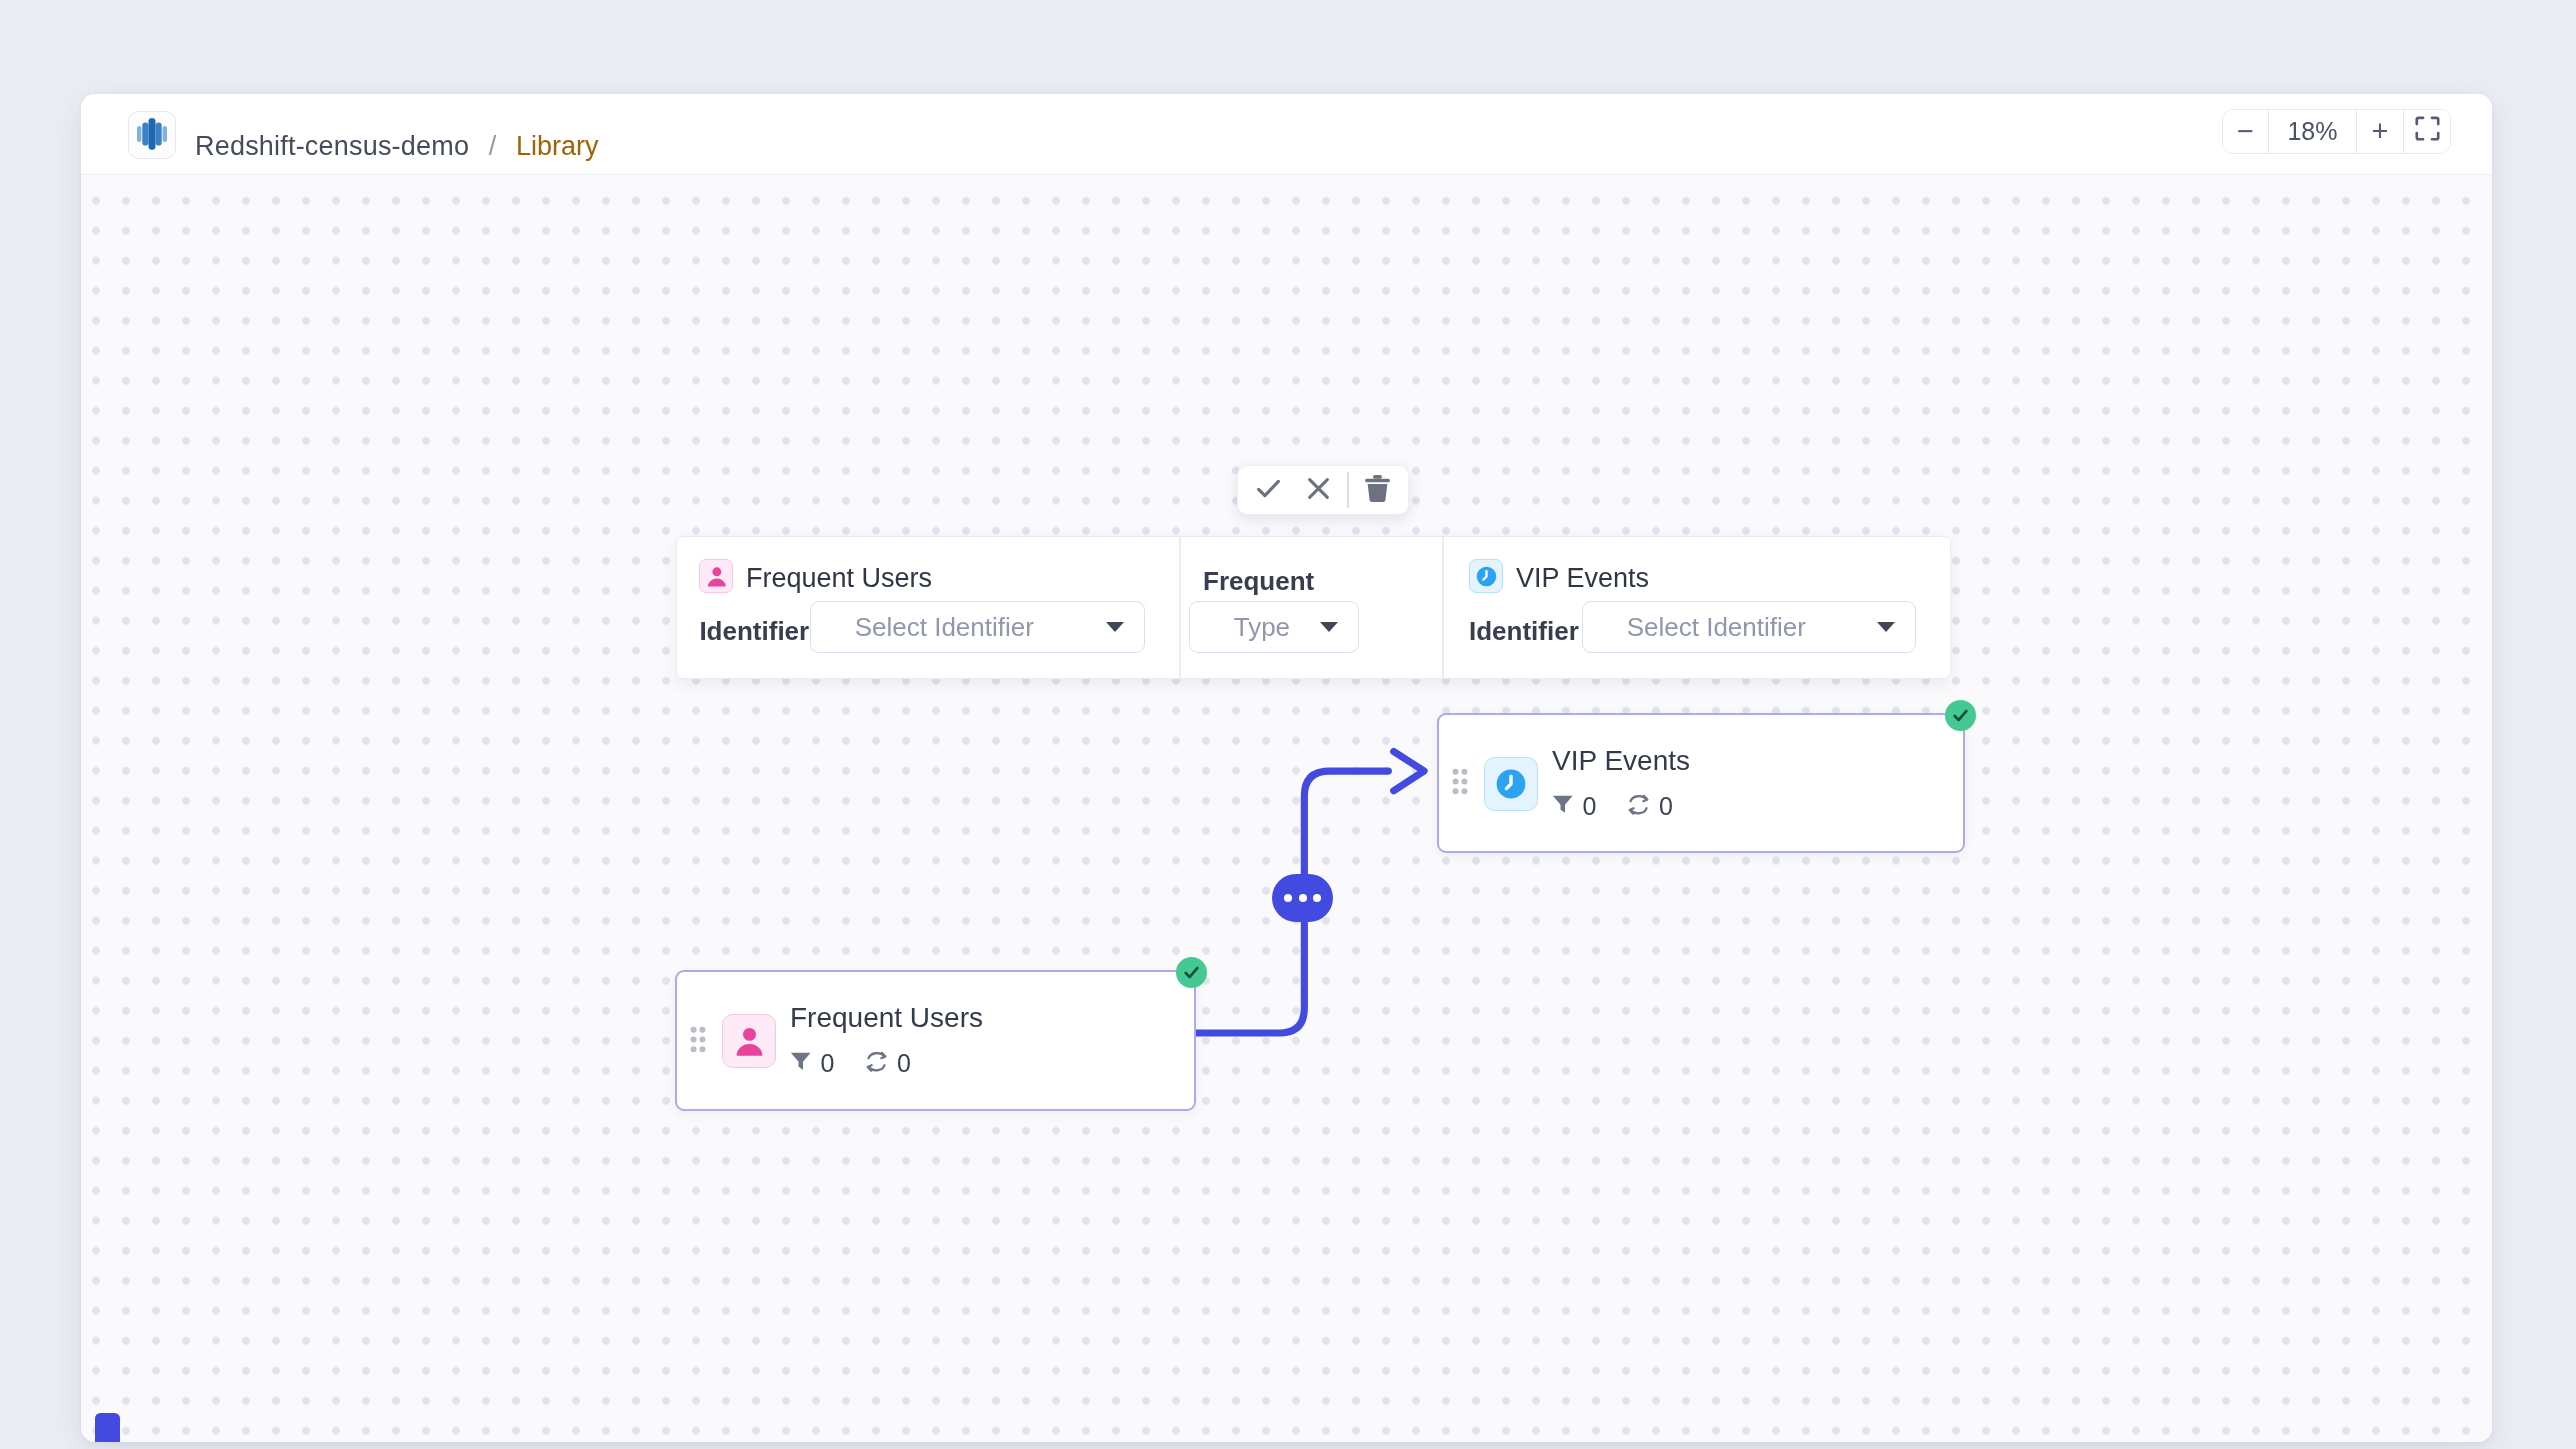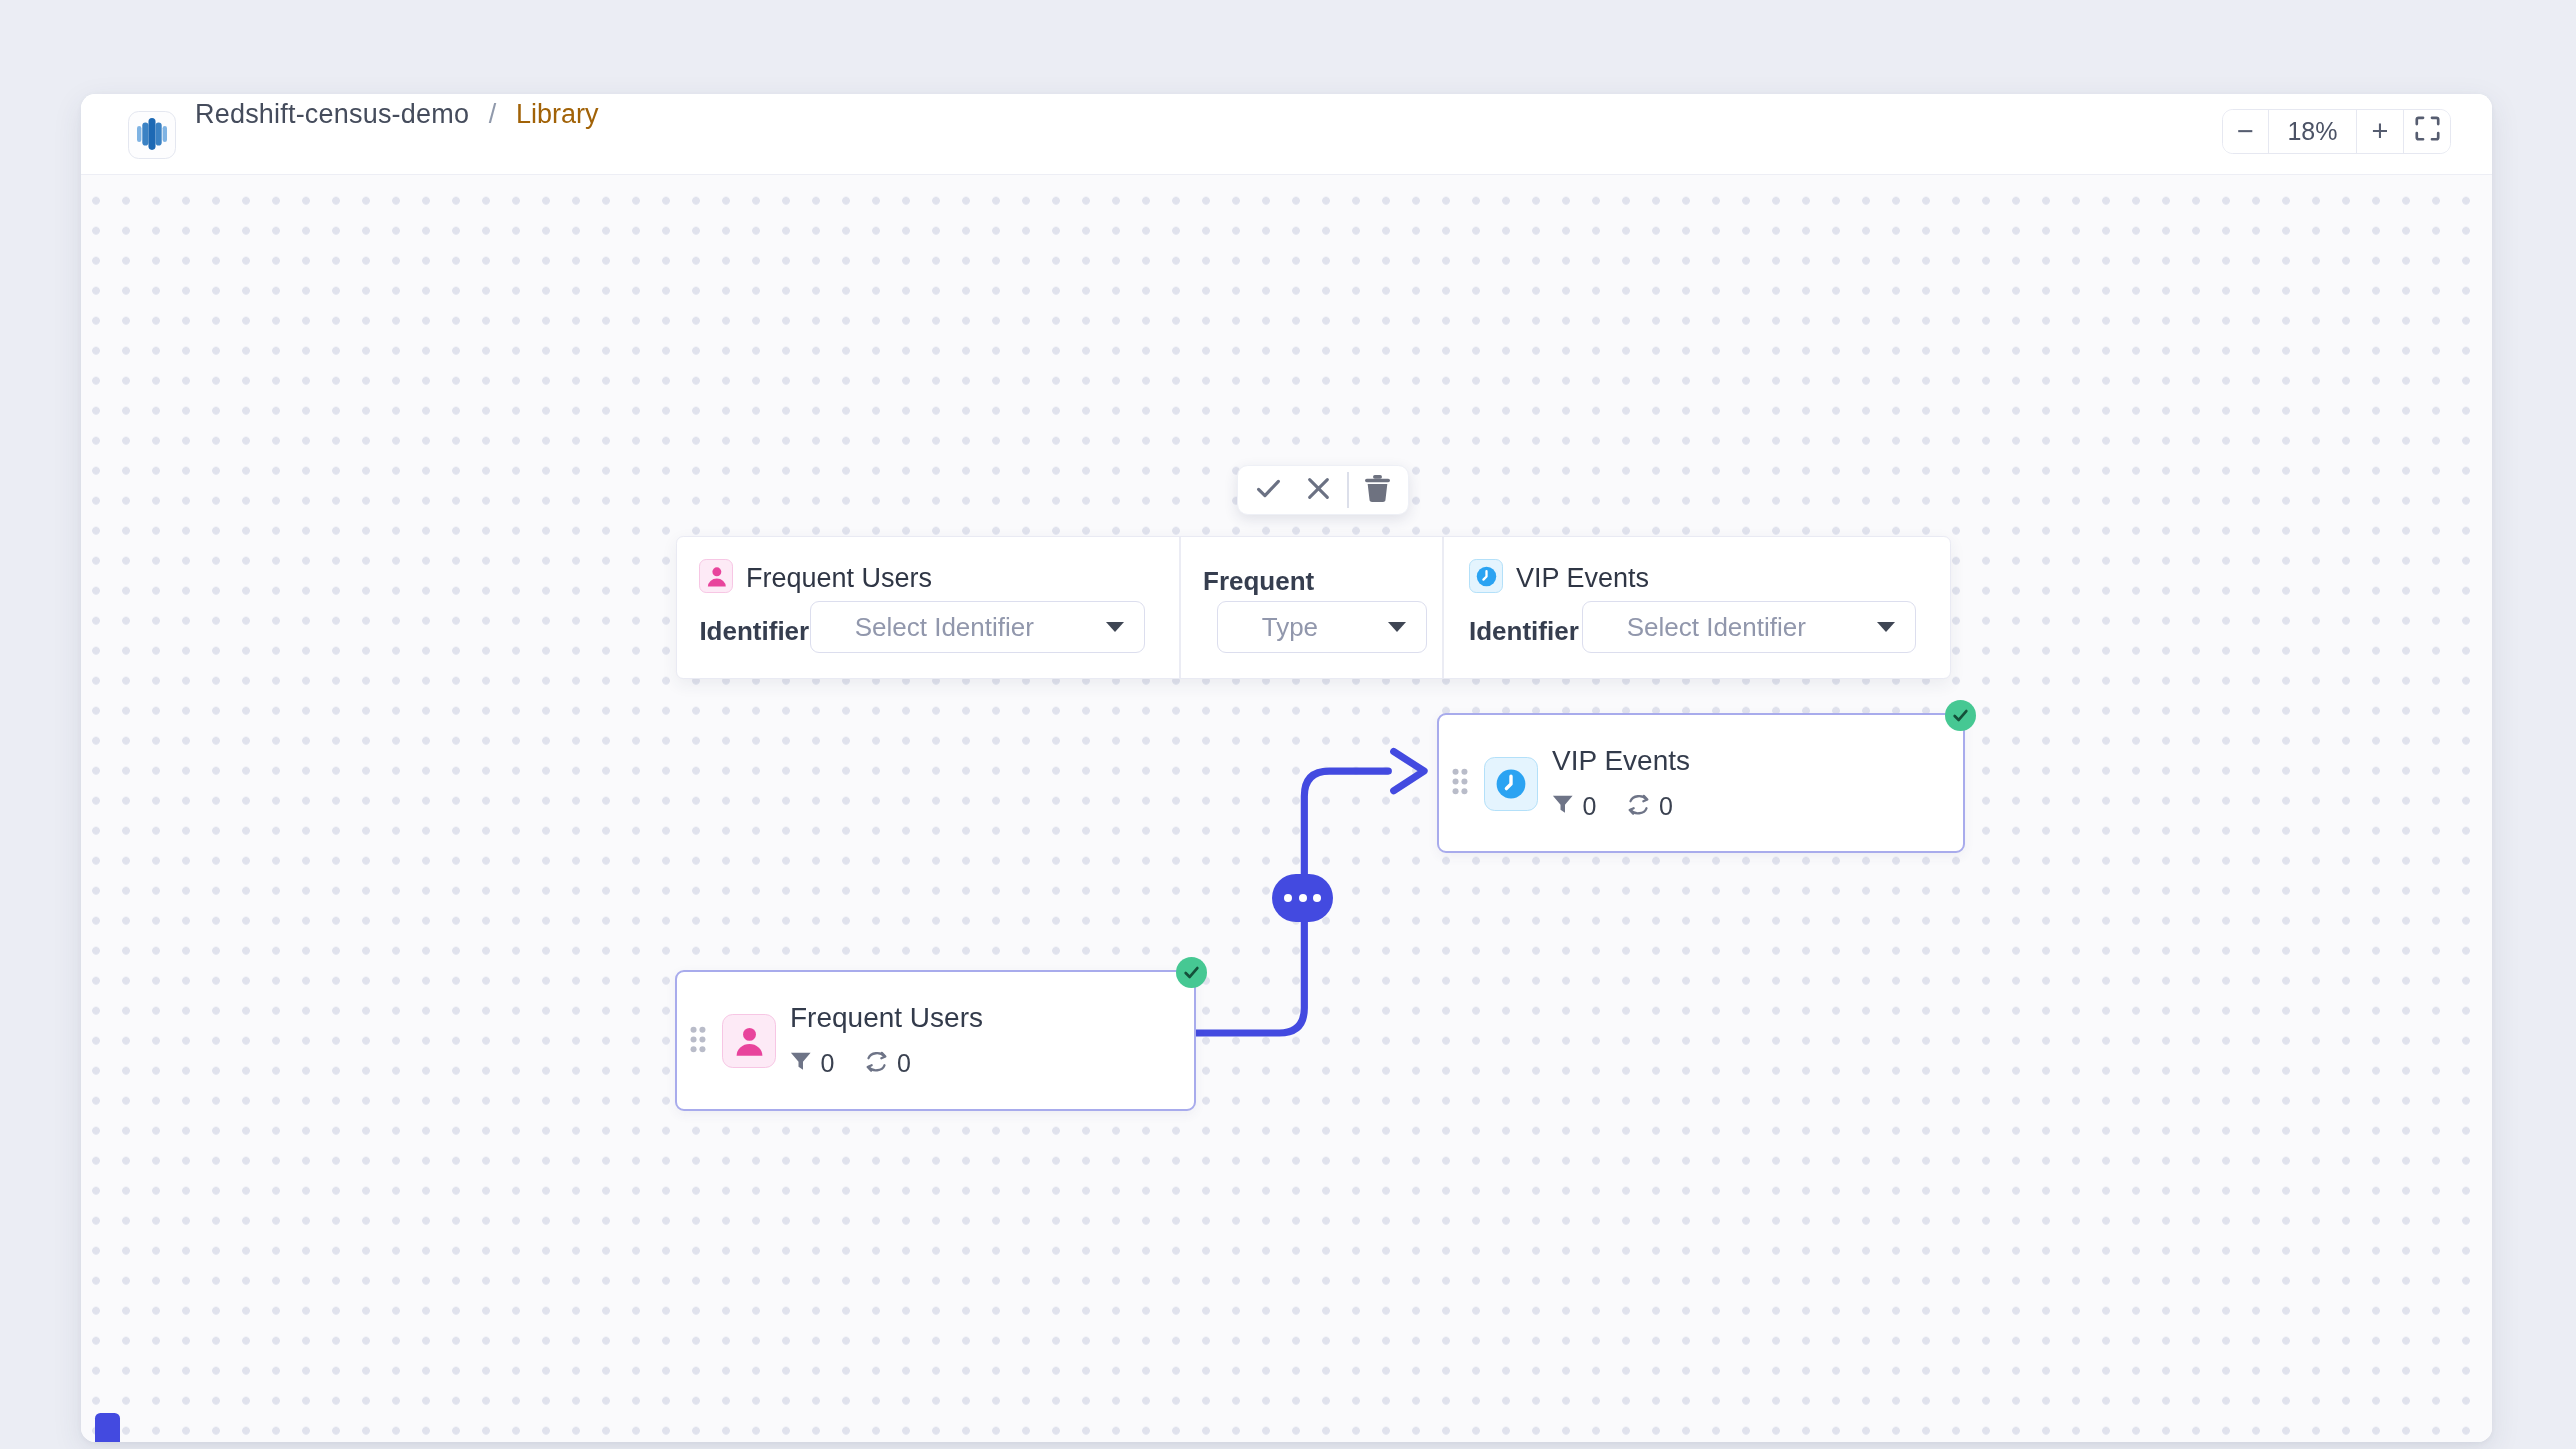--- a/index.html
+++ b/index.html
@@ -21,22 +21,22 @@
     position: absolute; left: 0; top: 0; right: 0; height: 81px;
     background: #ffffff; border-bottom: 1.8px solid #edeef5;
     display: flex; align-items: center;
   }
   .logo-box {
     position: absolute; left: 47px; top: 17px; width: 48px; height: 48px;
     border: 1.8px solid #e4e7f0; border-radius: 10.7px; background: #fdfdfe;
     display: flex; align-items: center; justify-content: center;
   }
   .breadcrumb {
-    position: absolute; left: 114px; top: 5px; height: 100%;
-    display: flex; gap: 14.3px; font-size: 27px;
+    position: absolute; left: 114px; top: 12px; height: 100%;
+    display: flex; align-items: center; gap: 14.3px; font-size: 27px;
   }
   .crumb-project { color: #454c5c; font-weight: 500; letter-spacing: 0.2px; }
   .crumb-sep { color: #9099ab; font-size: 27px; padding: 0 5.4px; }
   .crumb-page { color: #a16207; font-weight: 400; }
   .zoom-group {
     position: absolute; right: 41px; top: 15px; height: 45px;
     display: flex; align-items: stretch;
     border: 1.8px solid #e6e8f1; border-radius: 10.7px; background: #ffffff;
     overflow: hidden;
   }
@@ -217,21 +217,21 @@
         </svg>
       </div>
       <div class="panel-title" style="left:69px; top:26px;">Frequent Users</div>
       <div class="panel-label" style="left:22.4px; top:79px;">Identifier</div>
       <div class="select-box" style="left:133px; top:64px; width:335px;">
         <span class="select-text">Select Identifier</span>
         <span class="caret"></span>
       </div>
 
       <div class="panel-label" style="left:526px; top:29px;">Frequent</div>
-      <div class="select-box" style="left:540px; top:64px; width:210px;justify-content:flex-end;">
+      <div class="select-box" style="left:512px; top:64px; width:170px;justify-content:flex-end;">
         <span class="select-text">Type</span>
         <span class="caret"></span>
       </div>
 
       <div class="panel-icon-box icon-blue" style="left:792px; top:22.4px;">
         <svg width="23" height="23" viewBox="0 0 26 26">
           <circle cx="13" cy="13" r="11" fill="#2ba3f2"></circle>
           <path d="M13 7 V13 L9.5 16.5" fill="none" stroke="#ffffff" stroke-width="2.6" stroke-linecap="round" stroke-linejoin="round"></path>
         </svg>
       </div>

